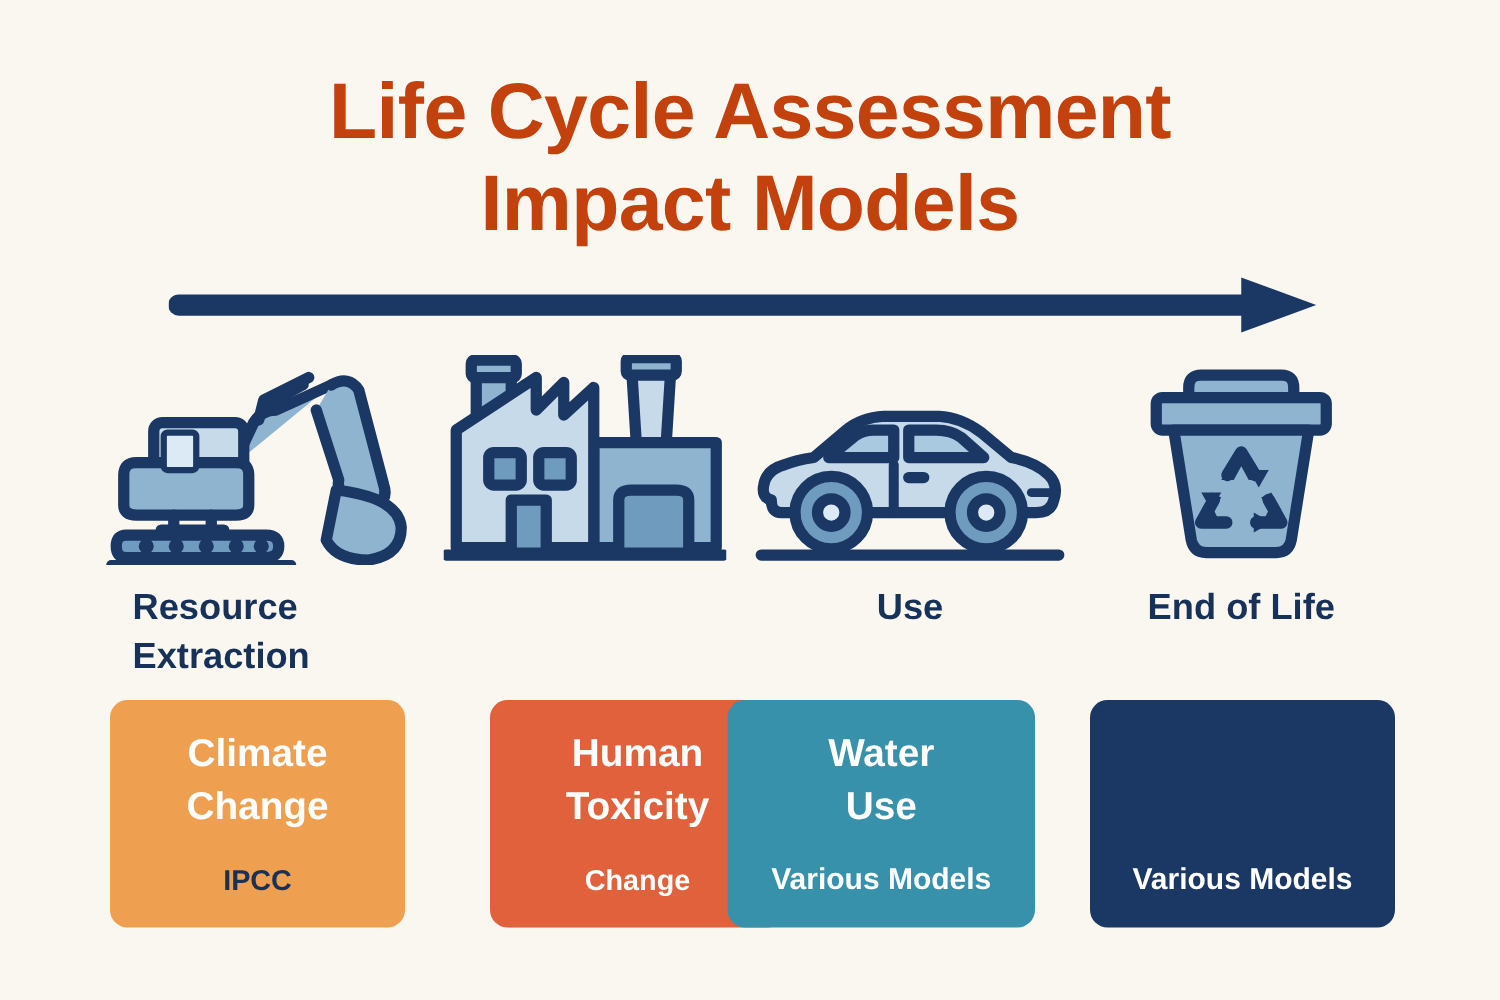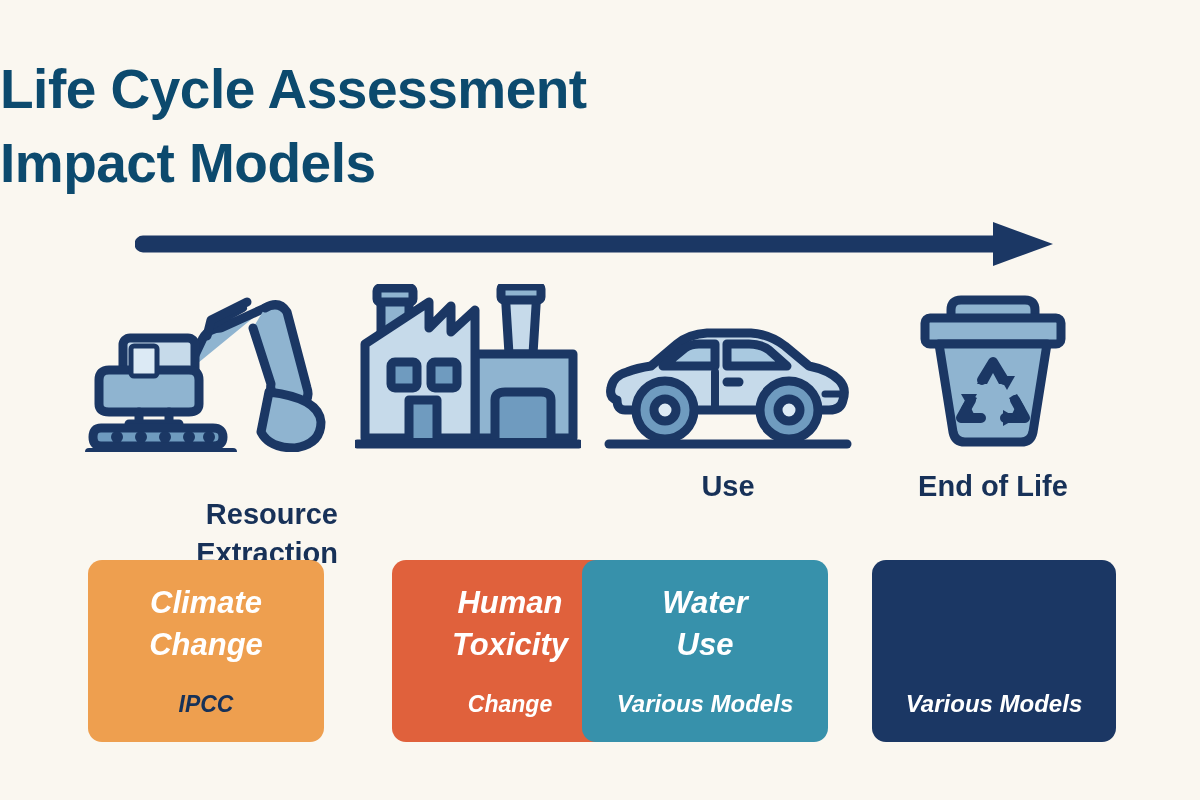--- a/index.html
+++ b/index.html
@@ -19,24 +19,24 @@
     height: 800px;
     background: #FAF7F0;
   }
 
   
   .title-block {
     position: absolute;
     left: 0;
     top: 52px;
     width: 1200px;
-    text-align: left;
-    color: #0c4a6e;
+    text-align: center;
+    color: #c2410c;
     font-weight: bold;
-    font-size: 55px;
+    font-size: 63px;
     line-height: 74px;
     letter-spacing: -0.5px;
   }
   .title-line { display: block; }
 
   
   .arrow-wrap {
     position: absolute;
     left: 135px;
     top: 218px;
@@ -73,24 +73,23 @@
     top: 195px;
     left: 0;
     width: 260px;
     color: #173158;
     font-weight: bold;
     font-size: 29px;
     line-height: 39px;
     text-align: center;
   }
   .stage-label.align-left {
-    text-align: right;
+    text-align: left;
     padding-left: 28px;
     box-sizing: border-box;
-    margin-top: 28px;
   }
 
   .stage-0 { left: 0px; }
   .stage-1 { left: 260px; }
   .stage-2 { left: 520px; }
   .stage-3 { left: 785px; }
 
   
   .cards {
     position: absolute;
@@ -102,21 +101,20 @@
   .card {
     position: absolute;
     top: 0;
     width: 236px;
     height: 182px;
     border-radius: 14px;
     box-sizing: border-box;
     padding: 22px 10px 0 10px;
     text-align: center;
     overflow: hidden;
-    font-style: italic;
   }
   .card-0 { left: 0px; }
   .card-1 { left: 260px; margin-left: 44px; }
   .card-2 { left: 494px; width: 246px; }
   .card-3 { left: 784px; width: 244px; }
 
   .card-title {
     font-weight: bold;
     font-size: 31px;
     line-height: 42px;

